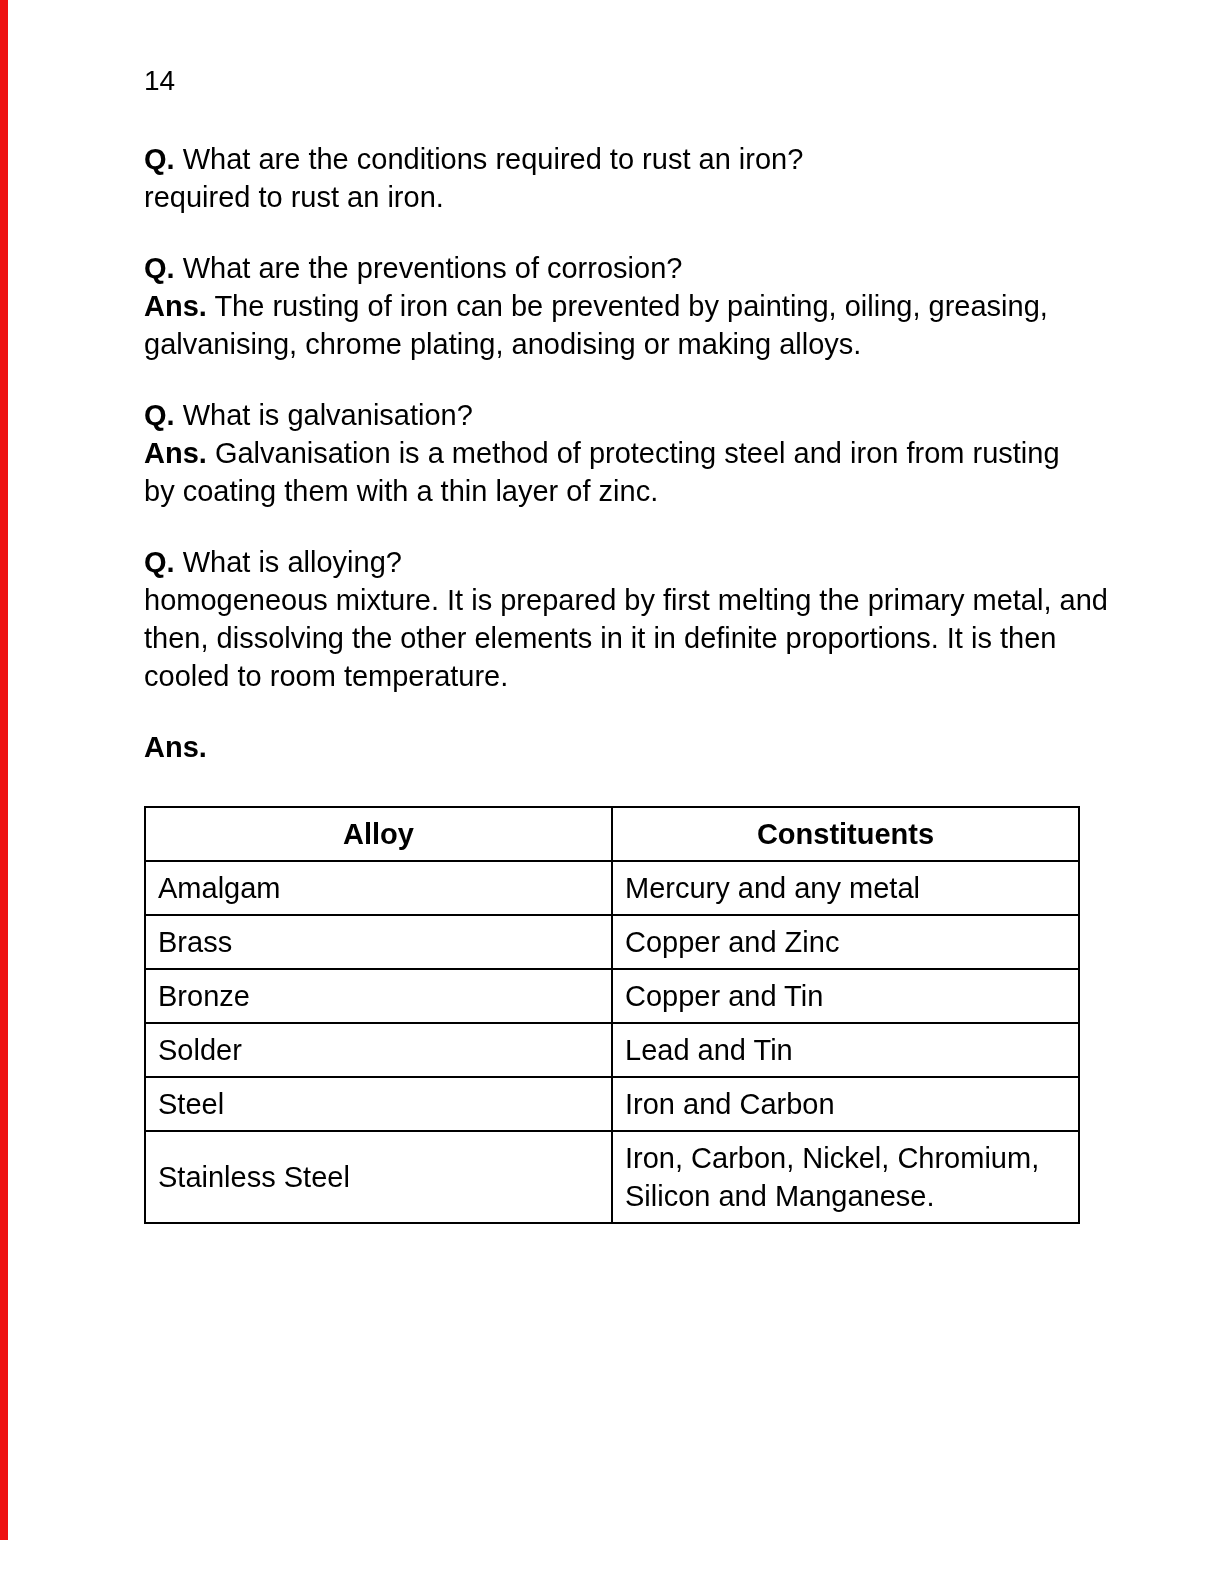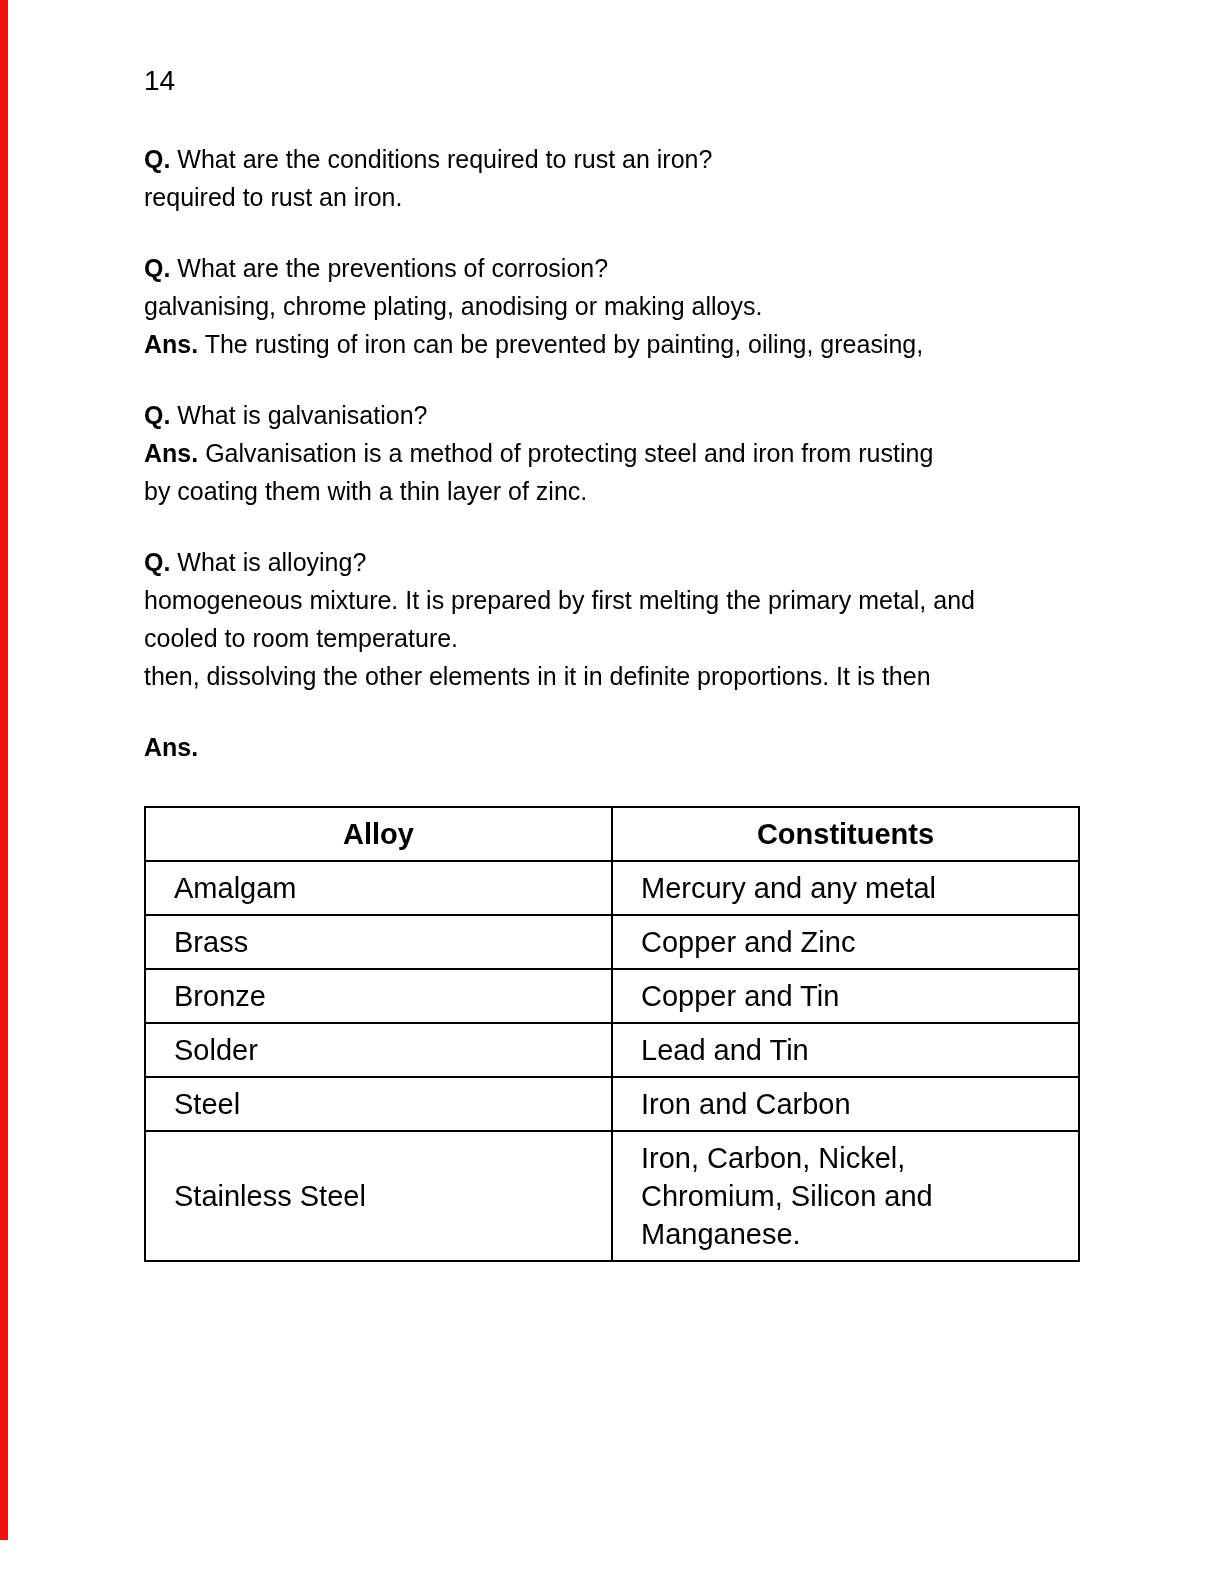--- a/index.html
+++ b/index.html
@@ -22,37 +22,37 @@
     width: 1224px; height: 1584px;
     padding: 62px 0 0 144px;
     box-sizing: border-box;
   }
   .pageno {
     font-size: 28px;
     line-height: 38px;
     margin-bottom: 40px;
   }
   .qa-block {
-    font-size: 25px;
+    font-size: 29px;
     line-height: 38px;
     margin: 7px 0 33px 0;
   }
   .qa-line { white-space: pre; }
   .qa-line b { font-weight: 700; }
   table.alloys {
     border-collapse: collapse;
     table-layout: fixed;
     width: 936px;
     margin-top: 40px;
     font-size: 29px;
     line-height: 38px;
   }
   table.alloys th, table.alloys td {
     border: 2px solid #000000;
-    padding: 7px 28px;
+    padding: 7px 12px;
     vertical-align: middle;
     overflow: hidden;
   }
   table.alloys th { font-weight: 700; text-align: center; }
   table.alloys td { text-align: left; border-radius: 11px; }
   col.c1 { width: 50%; }
   col.c2 { width: 50%; }
 </style>
 </head>
 <body>
@@ -63,35 +63,35 @@
 
   <div class="pageno">14</div>
 
   <div class="qa-block">
     <div class="qa-line"><b>Q.</b><span> What are the conditions required to rust an iron?</span></div>
     <div class="qa-line"><span>required to rust an iron.</span></div>
   </div>
 
   <div class="qa-block">
     <div class="qa-line"><b>Q.</b><span> What are the preventions of corrosion?</span></div>
+    <div class="qa-line"><b>Ans.</b><span> The rusting of iron can be prevented by painting, oiling, greasing,</span></div>
     <div class="qa-line"><span>galvanising, chrome plating, anodising or making alloys.</span></div>
-    <div class="qa-line"><b>Ans.</b><span> The rusting of iron can be prevented by painting, oiling, greasing,</span></div>
   </div>
 
   <div class="qa-block">
     <div class="qa-line"><b>Q.</b><span> What is galvanisation?</span></div>
     <div class="qa-line"><b>Ans.</b><span> Galvanisation is a method of protecting steel and iron from rusting</span></div>
     <div class="qa-line"><span>by coating them with a thin layer of zinc.</span></div>
   </div>
 
   <div class="qa-block">
     <div class="qa-line"><b>Q.</b><span> What is alloying?</span></div>
     <div class="qa-line"><span>homogeneous mixture. It is prepared by first melting the primary metal, and</span></div>
+    <div class="qa-line"><span>then, dissolving the other elements in it in definite proportions. It is then</span></div>
     <div class="qa-line"><span>cooled to room temperature.</span></div>
-    <div class="qa-line"><span>then, dissolving the other elements in it in definite proportions. It is then</span></div>
   </div>
 
   <div class="qa-block">
     <div class="qa-line"><b>Ans.</b><span></span></div>
   </div>
 
   <table class="alloys">
     <colgroup>
         <col class="c1">
         <col class="c2">

